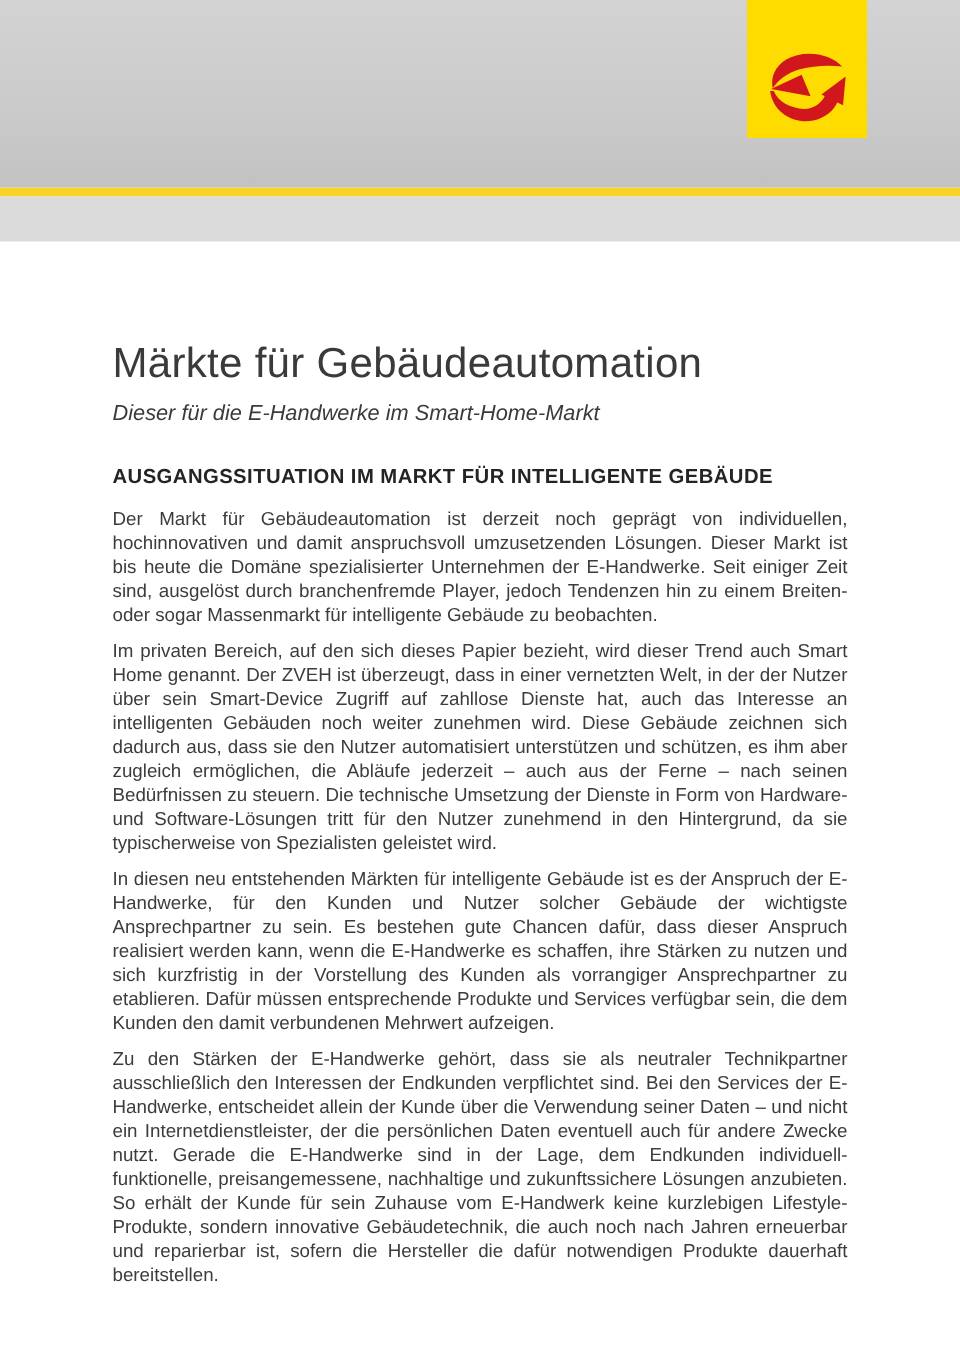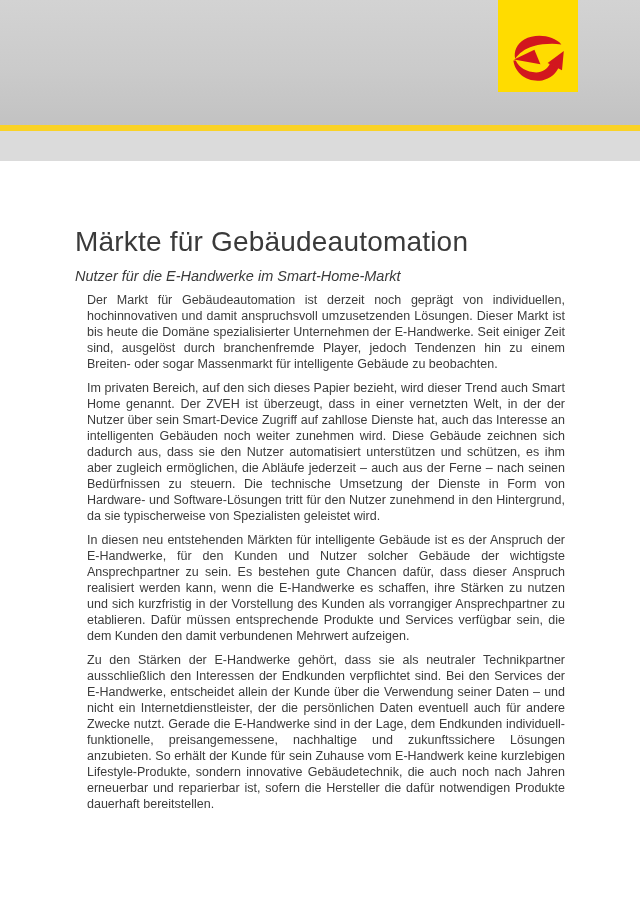--- a/index.html
+++ b/index.html
@@ -41,21 +41,21 @@
   }
   h2.section-heading{
     margin:26px 0 0 0;
     font-size:13.5px;font-weight:700;line-height:16px;
     letter-spacing:0.3px;
     text-transform:uppercase;
     color:var(--heading_color,#242424);
   }
   h2.section-heading + p.body-par{margin-top:12px;}
   p.body-par{
-    margin:8px 0 0 12px;
+    margin:8px 0 0 0;
     font-size:12.5px;line-height:16px;
     text-align:justify;
     color:var(--text_color,#3c3c3c);
   }
   section{display:block;}
   .logo-svg{display:block;}
 </style>
 </head>
 <body>
 
@@ -74,23 +74,24 @@
     </div>
   </header>
 
   <div class="accent-line"></div>
   <div class="subband"></div>
 
   <main class="content">
 
     <h1 class="doc-title">Märkte für Gebäudeautomation</h1>
 
-    <p class="doc-subtitle">Nutzer für die E-Handwerke im Smart-Home-Markt</p>
+    <p class="doc-subtitle">Dieser für die E-Handwerke im Smart-Home-Markt</p>
 
     <section>
+      <h2 class="section-heading">AUSGANGSSITUATION IM MARKT FÜR INTELLIGENTE GEBÄUDE</h2>
       <p class="body-par">Der Markt für Gebäudeautomation ist derzeit noch geprägt von individuellen, hochinnovativen und damit anspruchsvoll umzusetzenden Lösungen. Dieser Markt ist bis heute die Domäne spezialisierter Unternehmen der E-Handwerke. Seit einiger Zeit sind, ausgelöst durch branchenfremde Player, jedoch Tendenzen hin zu einem Breiten- oder sogar Massenmarkt für intelligente Gebäude zu beobachten.</p>
       <p class="body-par">Im privaten Bereich, auf den sich dieses Papier bezieht, wird dieser Trend auch Smart Home genannt. Der ZVEH ist überzeugt, dass in einer vernetzten Welt, in der der Nutzer über sein Smart-Device Zugriff auf zahllose Dienste hat, auch das Interesse an intelligenten Gebäuden noch weiter zunehmen wird. Diese Gebäude zeichnen sich dadurch aus, dass sie den Nutzer automatisiert unterstützen und schützen, es ihm aber zugleich ermöglichen, die Abläufe jederzeit – auch aus der Ferne – nach seinen Bedürfnissen zu steuern. Die technische Umsetzung der Dienste in Form von Hardware- und Software-Lösungen tritt für den Nutzer zunehmend in den Hintergrund, da sie typischerweise von Spezialisten geleistet wird.</p>
     </section>
 
     <section>
       <p class="body-par">In diesen neu entstehenden Märkten für intelligente Gebäude ist es der Anspruch der E-Handwerke, für den Kunden und Nutzer solcher Gebäude der wichtigste Ansprechpartner zu sein. Es bestehen gute Chancen dafür, dass dieser Anspruch realisiert werden kann, wenn die E-Handwerke es schaffen, ihre Stärken zu nutzen und sich kurzfristig in der Vorstellung des Kunden als vorrangiger Ansprechpartner zu etablieren. Dafür müssen entsprechende Produkte und Services verfügbar sein, die dem Kunden den damit verbundenen Mehrwert aufzeigen.</p>
       <p class="body-par">Zu den Stärken der E-Handwerke gehört, dass sie als neutraler Technikpartner ausschließlich den Interessen der Endkunden verpflichtet sind. Bei den Services der E-Handwerke, entscheidet allein der Kunde über die Verwendung seiner Daten – und nicht ein Internetdienstleister, der die persönlichen Daten eventuell auch für andere Zwecke nutzt. Gerade die E-Handwerke sind in der Lage, dem Endkunden individuell-funktionelle, preisangemessene, nachhaltige und zukunftssichere Lösungen anzubieten. So erhält der Kunde für sein Zuhause vom E-Handwerk keine kurzlebigen Lifestyle-Produkte, sondern innovative Gebäudetechnik, die auch noch nach Jahren erneuerbar und reparierbar ist, sofern die Hersteller die dafür notwendigen Produkte dauerhaft bereitstellen.</p>
     </section>
 
   </main>

